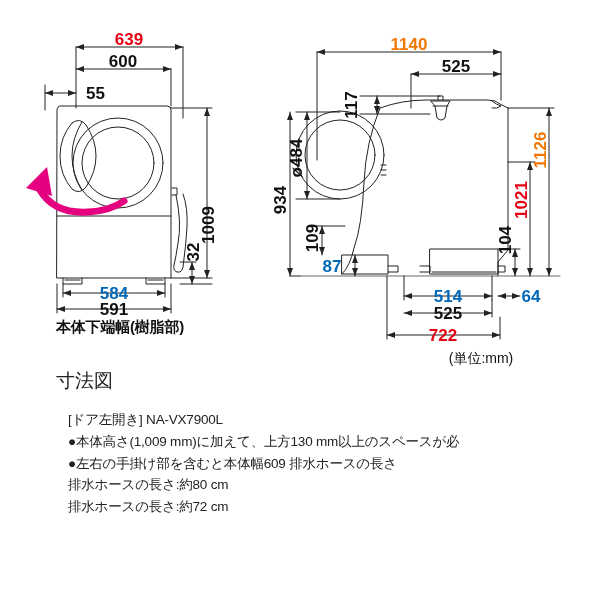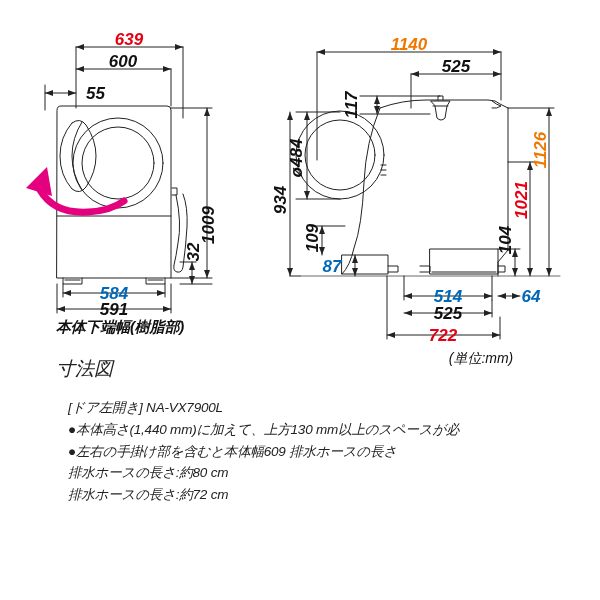--- a/index.html
+++ b/index.html
@@ -1,30 +1,30 @@
 <!DOCTYPE html>
 <html><head>
 <meta charset="utf-8">
 <style>
   html,body{margin:0;padding:0;background:#ffffff;}
   body{
     width:600px;height:600px;position:relative;overflow:hidden;
     font-family:"Liberation Sans","DejaVu Sans",sans-serif;
     color:#1a1a1a;
   }
-  .stage{position:absolute;left:0;top:0;width:580px;height:600px;font-style:italic;}
+  .stage{position:absolute;left:0;top:0;width:580px;height:600px;}
   svg.draw{position:absolute;left:0;top:0;width:600px;height:600px;}
 
   
   .textblock{
     position:absolute;left:56px;top:318px;width:530px;
   }
   .capt-under{
     font-size:15px;font-weight:700;letter-spacing:-0.2px;color:#111;
-    margin:0 0 22px 0;line-height:1.2;
+    margin:0 0 34px 0;line-height:1.2;
   }
   .heading{
     font-size:19px;color:#222;margin:0 0 16px 0;line-height:1.2;
     letter-spacing:0px;
   }
   .note{
     font-size:13.5px;color:#222;line-height:1.62;margin:12px;
     letter-spacing:-0.2px;
   }
   .note .ln{display:block;white-space:nowrap;}
@@ -243,20 +243,20 @@
     <text x="481" y="363" text-anchor="middle" font-size="14" fill="#111" font-family="Liberation Sans, sans-serif">(単位:mm)</text>
   </svg>
 
   <div class="textblock">
     <p class="capt-under">本体下端幅(樹脂部)</p>
 
     <p class="heading">寸法図</p>
 
     <div class="note">
       <span class="ln">[ドア左開き] NA-VX7900L</span>
-      <span class="ln">●本体高さ(1,440 mm)に加えて、上方130 mm以上のスペースが必</span>
+      <span class="ln">●本体高さ(1,009 mm)に加えて、上方130 mm以上のスペースが必</span>
       <span class="ln">●左右の手掛け部を含むと本体幅609 排水ホースの長さ</span>
       <span class="ln">排水ホースの長さ:約80 cm</span>
       <span class="ln">排水ホースの長さ:約72 cm</span>
     </div>
   </div>
 
 </div>
 
 </body></html>

